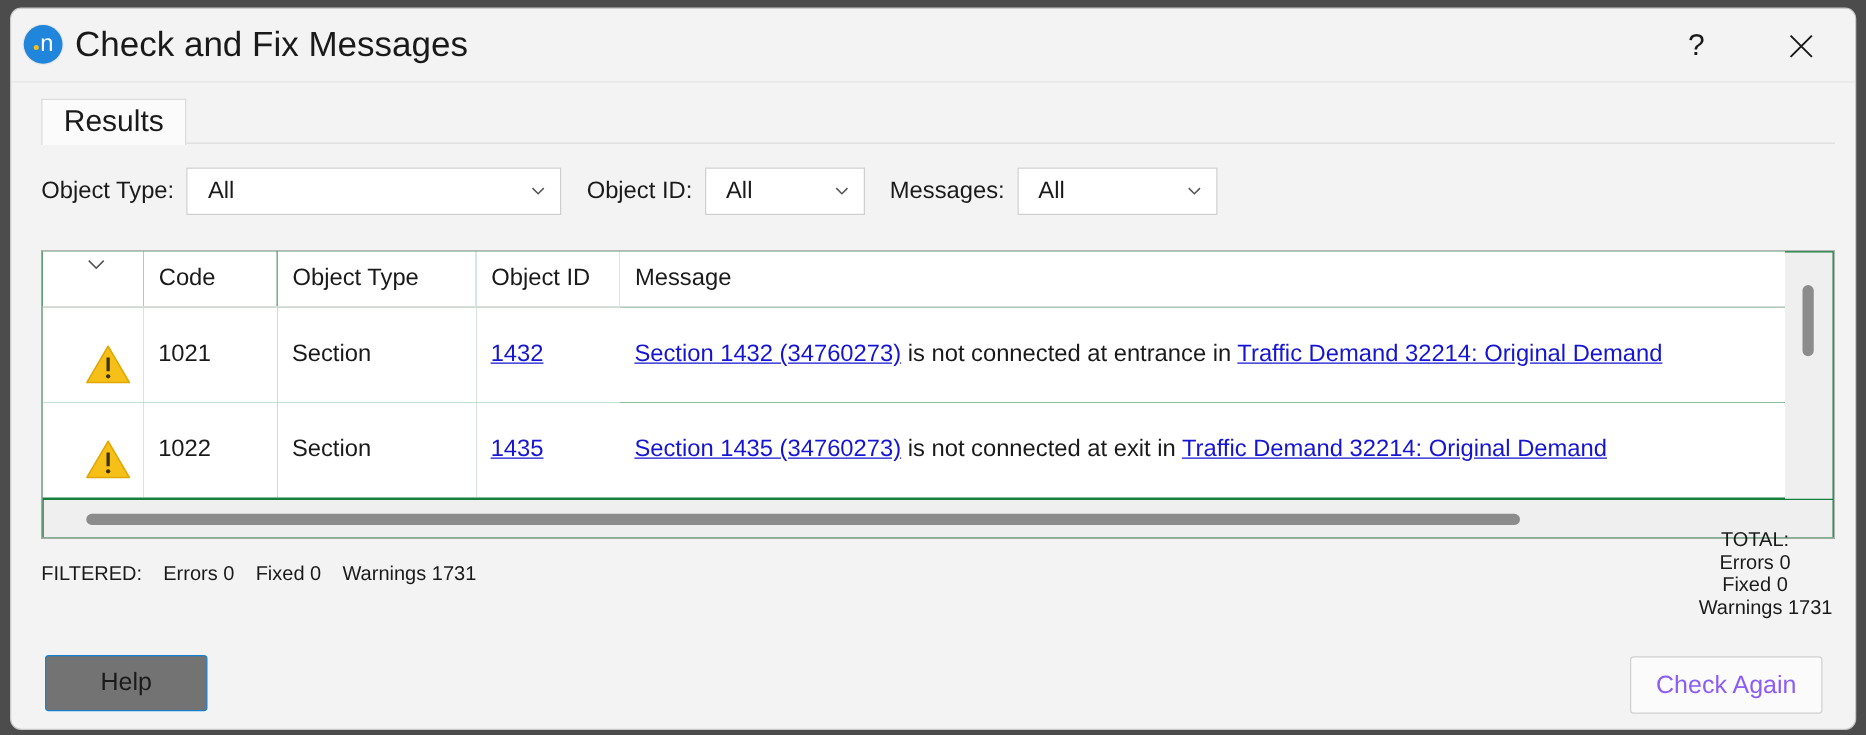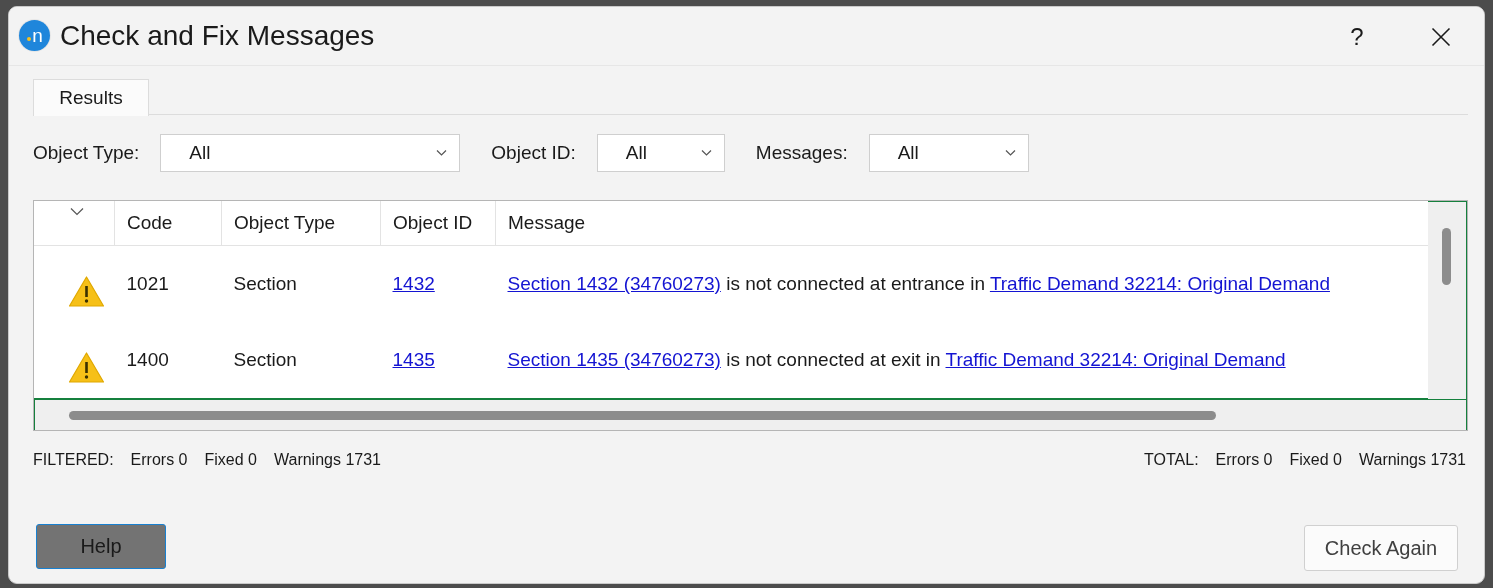--- a/index.html
+++ b/index.html
@@ -103,21 +103,21 @@
   #tab-results {
     position: absolute;
     left: 6px;
     top: 4px;
     width: 116px;
     height: 37px;
     box-sizing: border-box;
     background: #fbfbfb;
     border: 1px solid #dcdcdc;
     border-bottom: none;
-    font-size: 19px;
+    font-size: 24px;
     color: #1a1a1a;
     display: flex;
     align-items: center;
     justify-content: center;
     cursor: default;
   }
   #tab-underline {
     position: absolute;
     left: 122px;
     right: 0;
@@ -128,37 +128,36 @@
 
   
   #filters {
     position: absolute;
     left: 6px;
     top: 58px;
     right: 0;
     height: 40px;
     display: flex;
     align-items: center;
-    gap: 11px;
   }
   .filter-label {
     font-size: 19px;
     color: #1a1a1a;
     margin-right: 10px;
     white-space: nowrap;
   }
   .combo {
     position: relative;
     height: 38px;
     box-sizing: border-box;
     background: #ffffff;
     border: 1px solid #cfcfcf;
     display: flex;
     align-items: center;
-    padding-left: 28px;
+    padding-left: 16px;
     font-size: 19px;
     color: #1a1a1a;
     margin-right: 20px;
     cursor: default;
   }
   #combo-object-type { width: 300px; }
   #combo-object-id  { width: 128px; }
   #combo-messages   { width: 160px; margin-right: 0; }
   .combo .chev {
     position: absolute;
@@ -296,21 +295,21 @@
     height: 34px;
     display: flex;
     align-items: center;
     justify-content: space-between;
     font-size: 16px;
     color: #1a1a1a;
   }
   #status .grp { display: flex; align-items: center; }
   #status .grp span { margin-right: 17px; white-space: nowrap; }
   #status .grp span:last-child { margin-right: 0; }
-  #status-total { padding-right: 2px; }
+  #status-total { padding-right: 2px; flex-direction: column; }
 
   
   #footer {
     position: absolute;
     left: 0; right: 0;
     top: 505px;
     height: 70px;
   }
   #btn-help {
     position: absolute;
@@ -331,21 +330,21 @@
     position: absolute;
     right: 26px;
     top: 13px;
     width: 154px;
     height: 46px;
     box-sizing: border-box;
     background: #fbfbfb;
     border: 1px solid #d0d0d0;
     border-radius: 3px;
     font-size: 20px;
-    color: #404040;
+    color: #8b5cf6;
     font-family: "Liberation Sans", sans-serif;
     cursor: default;
   }
 </style>
 </head>
 <body>
 
 <div id="window">
 
   <div id="titlebar">
@@ -452,21 +451,21 @@
             <tr>
               <td class="c-icon">
                 <span class="wicon">
                   <svg width="37" height="33" viewBox="0 0 37 33">
                     <path d="M18.5 2 L35.5 31 L1.5 31 Z" fill="#f6c018" stroke="#e0a800" stroke-width="1.2" stroke-linejoin="round"></path>
                     <rect x="17.2" y="11" width="2.6" height="11" fill="#3a3000"></rect>
                     <circle cx="18.5" cy="26" r="1.7" fill="#3a3000"></circle>
                   </svg>
                 </span>
               </td>
-              <td class="c-code">1400</td>
+              <td class="c-code">1022</td>
               <td class="c-type">Section</td>
               <td class="c-id">
                 <a class="link">1435</a>
               </td>
               <td class="c-msg">
                 <a class="link">Section 1435 (34760273)</a><span> is not connected at exit in </span><a class="link">Traffic Demand 32214: Original Demand</a>
               </td>
             </tr>
           </tbody>
         </table>

